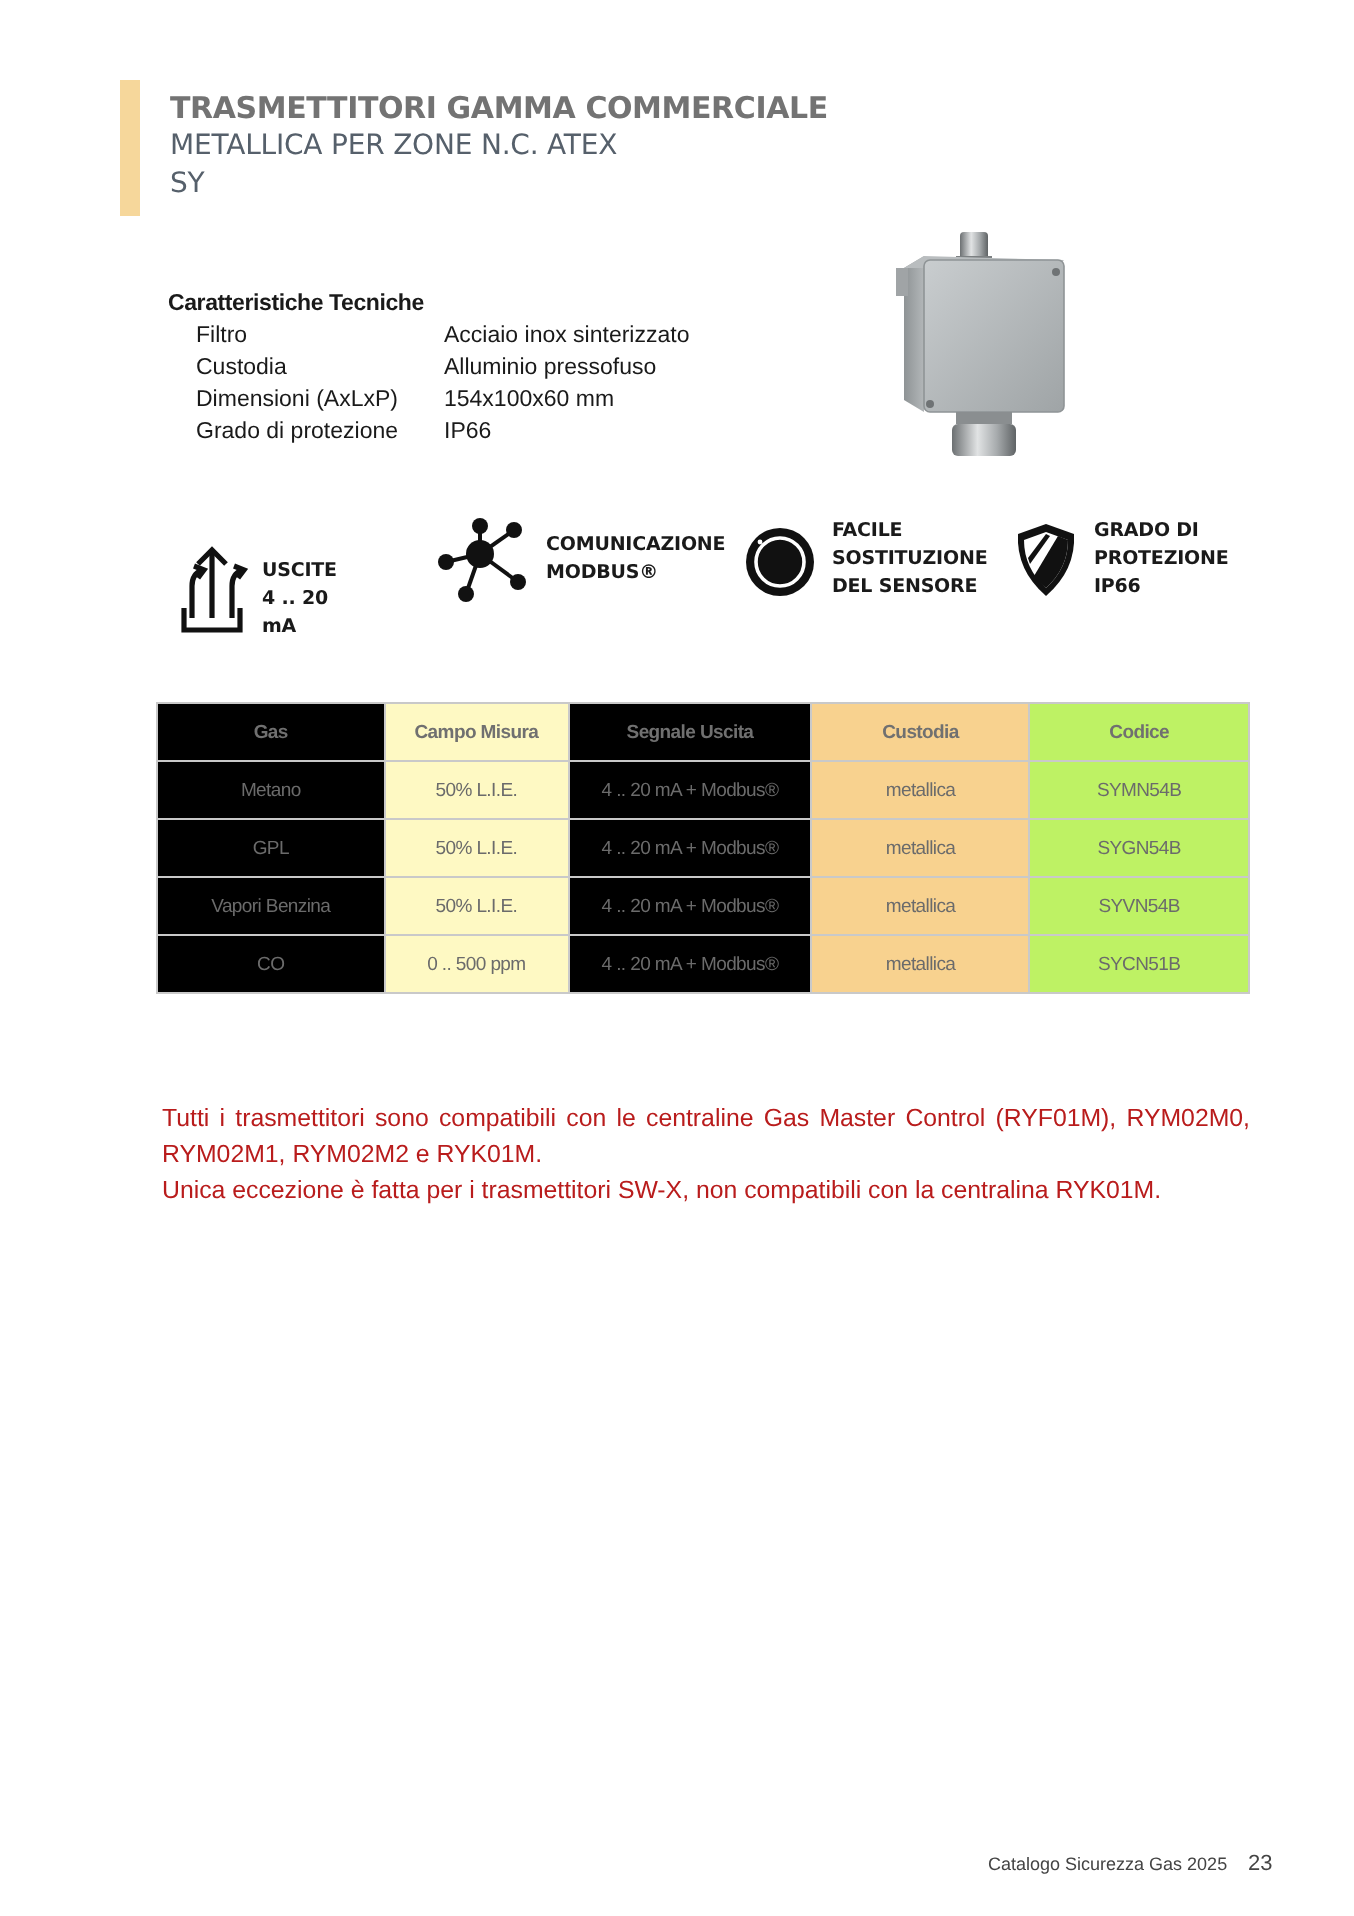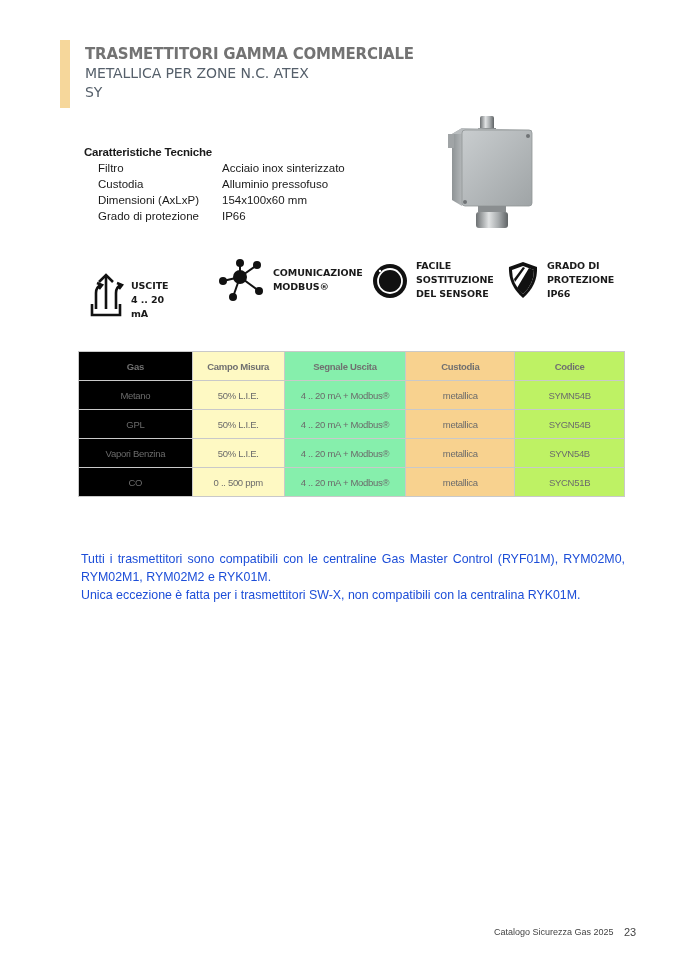--- a/index.html
+++ b/index.html
@@ -22,25 +22,25 @@
     .features { position: absolute; left: 0; top: 0; }
     .feat { position: absolute; display: flex; align-items: flex-start; }
     .feat-text { font-family: "DejaVu Sans", sans-serif; font-weight: bold; font-size: 9.5px; line-height: 14px; color: #1a1a1a; letter-spacing: -0.1px; }
 
     table.gas { position: absolute; left: 78px; top: 351px; width: 547px; border-collapse: collapse; font-size: 9.5px; color: #6b6b6b; letter-spacing: -0.3px; }
     table.gas td, table.gas th { border: 1.5px solid #c9c9c9; height: 29px; text-align: center; vertical-align: middle; font-weight: normal; }
     table.gas th { font-weight: bold; color: #707070; }
     .c-gas { width: 114px; background: #000000; }
     .c-gas-b { font-weight: bold; color: #6b6b6b; }
     .c-campo { width: 92px; background: #fef9c3; }
-    .c-segnale { width: 122px; background: #86efac; }
+    .c-segnale { width: 122px; background: #000000; }
     .c-custodia { width: 109px; background: #f8d28f; }
     .c-codice { width: 110px; background: #bef264; margin-top: 46px; }
 
-    .para { position: absolute; left: 81px; top: 550px; width: 544px; font-size: 12.4px; line-height: 18px; color: #1d4ed8; text-align: justify; }
+    .para { position: absolute; left: 81px; top: 550px; width: 544px; font-size: 12.4px; line-height: 18px; color: #b91c1c; text-align: justify; }
     .para p { margin: 0; }
     .para .p1 { text-align-last: left; }
 
     .footer { position: absolute; left: 494px; top: 927px; font-size: 9px; color: #444; }
     .page-num { position: absolute; left: 624px; top: 926px; font-size: 11px; color: #444; }
   </style>
 </head>
 <body>
 
 <div class="title-block">

